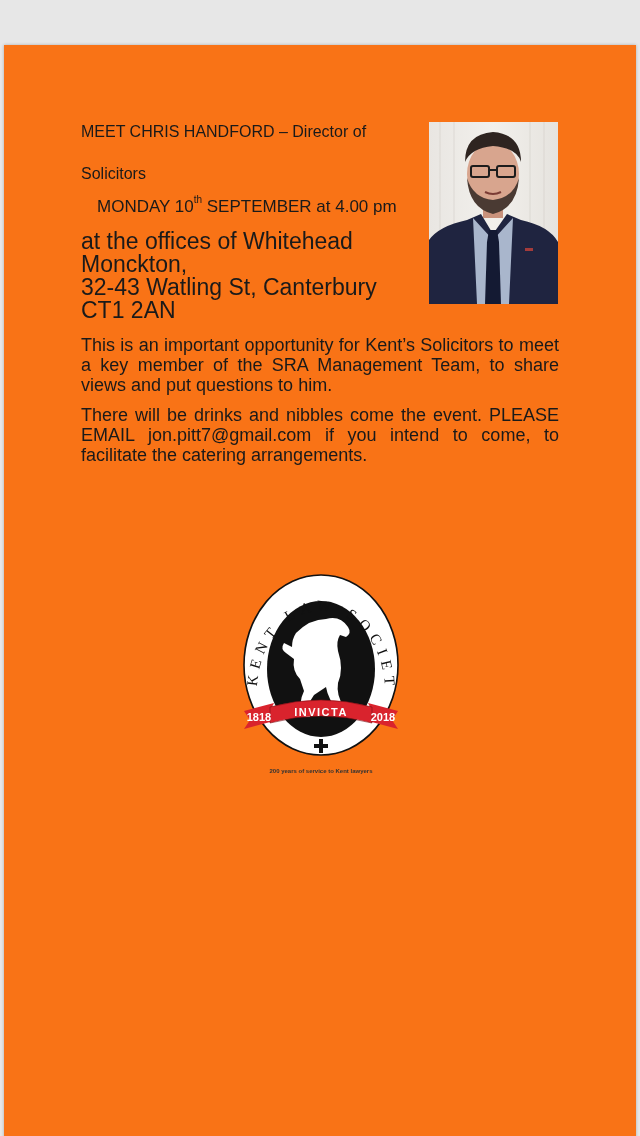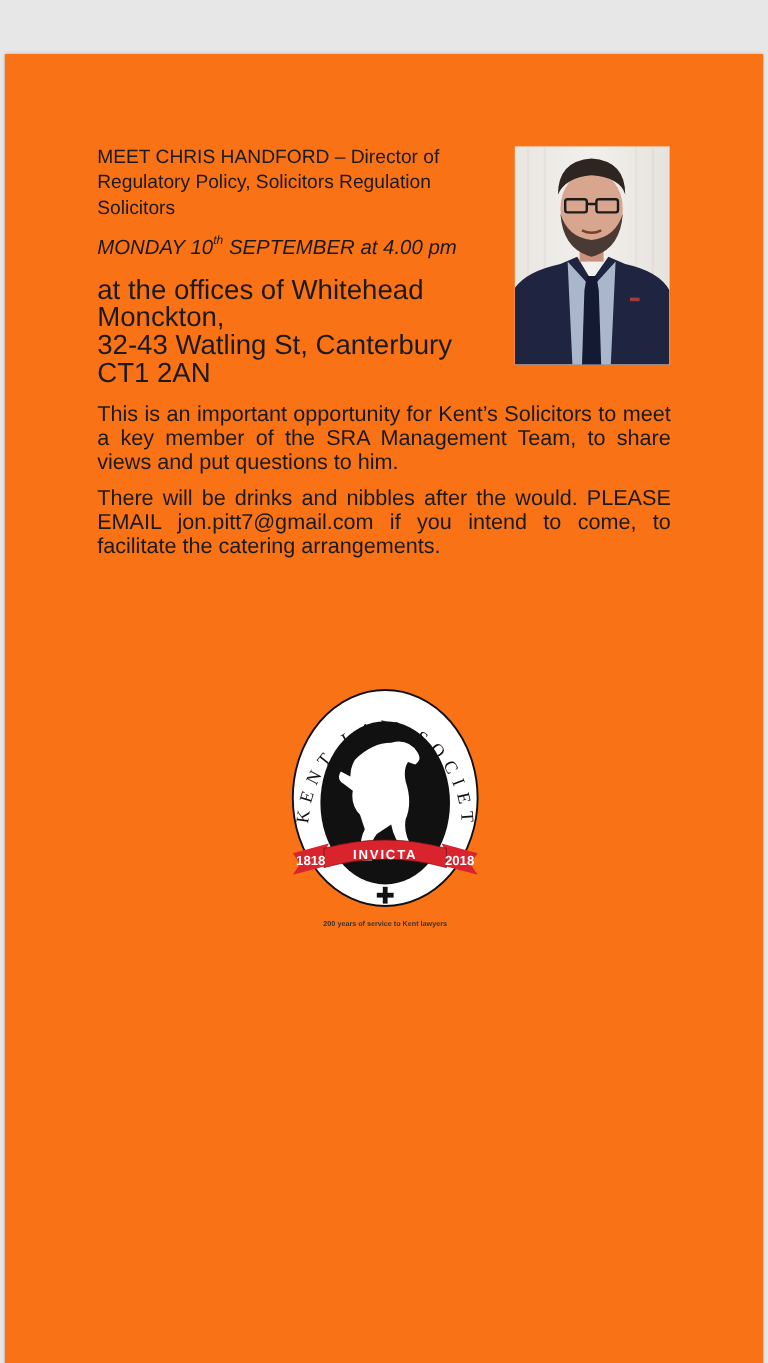--- a/index.html
+++ b/index.html
@@ -32,22 +32,21 @@
     }
     .title {
       font-size: 16px;
       line-height: 21px;
       margin: 0;
       color: #1a1a1a;
     }
     .date {
       font-size: 17px;
       line-height: 22px;
-      margin: 12px 0 0 0;
-      font-style: italic;
+      margin: 12px 0 0 16px;
     }
     .date sup {
       font-size: 10px;
       vertical-align: 9px;
       line-height: 0;
     }
     .venue {
       font-size: 23px;
       line-height: 23px;
       margin: 12px 0 0 0;
@@ -92,21 +91,21 @@
     }
   </style>
 </head>
 <body>
 
 <div class="page">
 
   <div class="header-block">
     <p class="title">
       <span>MEET CHRIS HANDFORD – Director of</span><br>
-      <span>Regulatory Policy, Solicitors Regulation</span><br>
+      <br>
       <span>Solicitors</span>
     </p>
     <p class="date"><span>MONDAY 10</span><sup>th</sup><span> SEPTEMBER at 4.00 pm</span></p>
     <p class="venue">
       <span>at the offices of Whitehead Monckton,</span><br>
       <span>32-43 Watling St, Canterbury CT1 2AN</span>
     </p>
   </div>
 
   <div class="photo" title="Portrait of Chris Handford">
@@ -138,21 +137,21 @@
       <line x1="60" y1="48" x2="68" y2="48" stroke="#1c1c1c" stroke-width="2"></line>
 
       <path d="M56 70 Q64 74 72 70" stroke="#7a3b34" stroke-width="2" fill="none"></path>
 
       <rect x="96" y="126" width="8" height="3" fill="#a33b3b"></rect>
     </svg>
   </div>
 
   <div class="body-text">
     <p>This is an important opportunity for Kent’s Solicitors to meet a key member of the SRA Management Team, to share views and put questions to him.</p>
-    <p>There will be drinks and nibbles after the would.  PLEASE EMAIL jon.pitt7@gmail.com if you intend to come, to facilitate the catering arrangements.</p>
+    <p>There will be drinks and nibbles come the event.  PLEASE EMAIL jon.pitt7@gmail.com if you intend to come, to facilitate the catering arrangements.</p>
   </div>
 
   <div class="logo">
     <svg width="162" height="200" viewBox="0 0 162 200">
 
       <ellipse cx="81" cy="94" rx="77" ry="90" fill="#ffffff" stroke="#111" stroke-width="1.6"></ellipse>
 
       <ellipse cx="81" cy="98" rx="54" ry="68" fill="#111"></ellipse>
 
       <defs>

